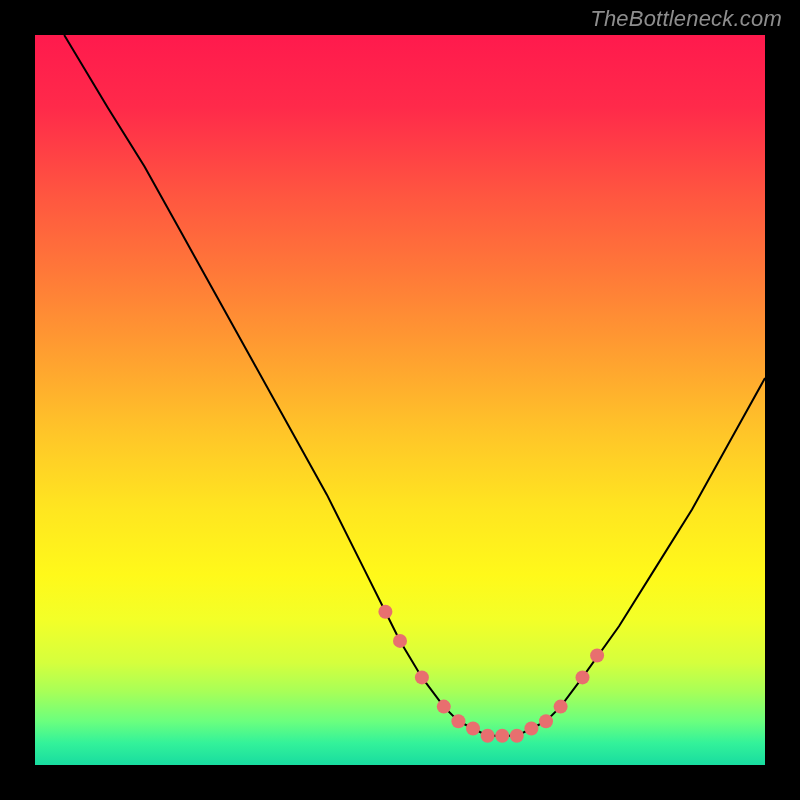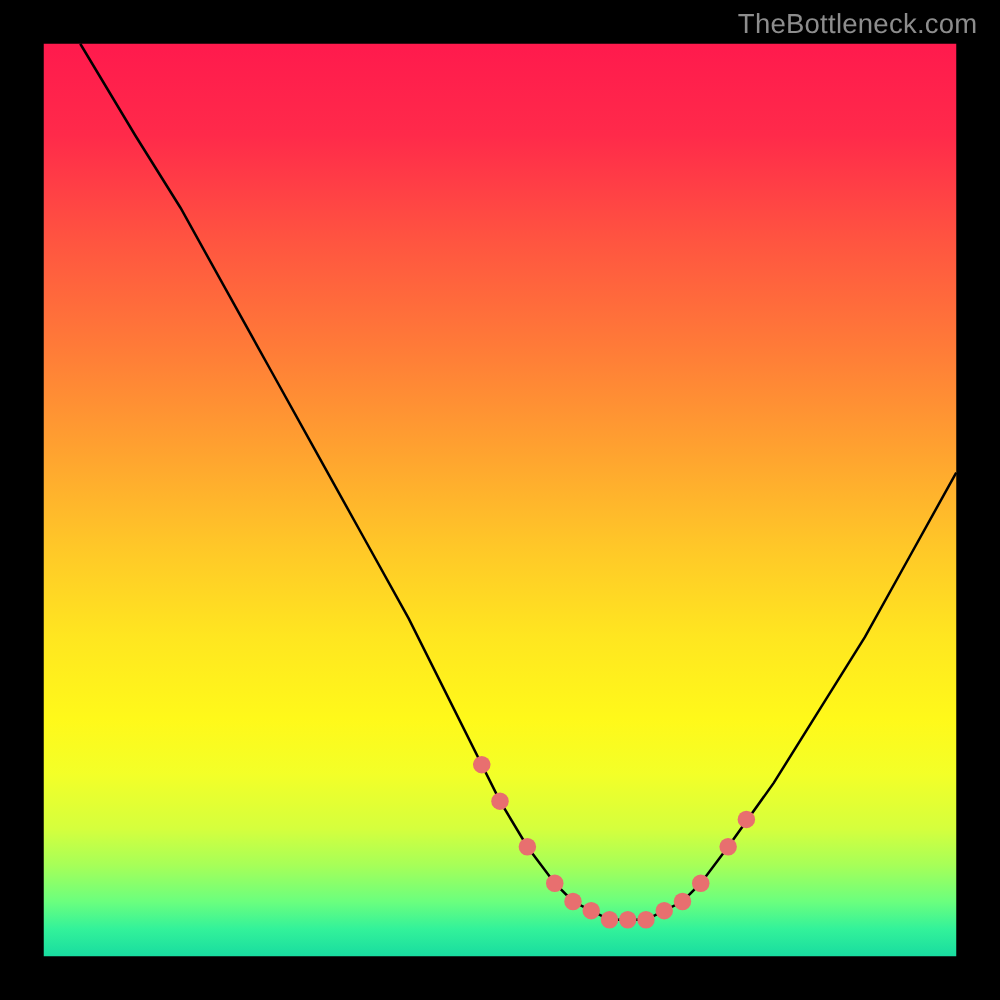--- a/index.html
+++ b/index.html
@@ -9,20 +9,21 @@
     height: 800px;
     background: #000000;
     overflow: hidden;
     font-family: Arial, Helvetica, sans-serif;
   }
   .stage {
     position: relative;
     width: 800px;
     height: 800px;
     background: #000000;
+    font-style: italic;
   }
   .plot-area {
     position: absolute;
     left: 35px;
     top: 35px;
     width: 730px;
     height: 730px;
     
     background: linear-gradient(to bottom,
       #ff1a4d 0%,

